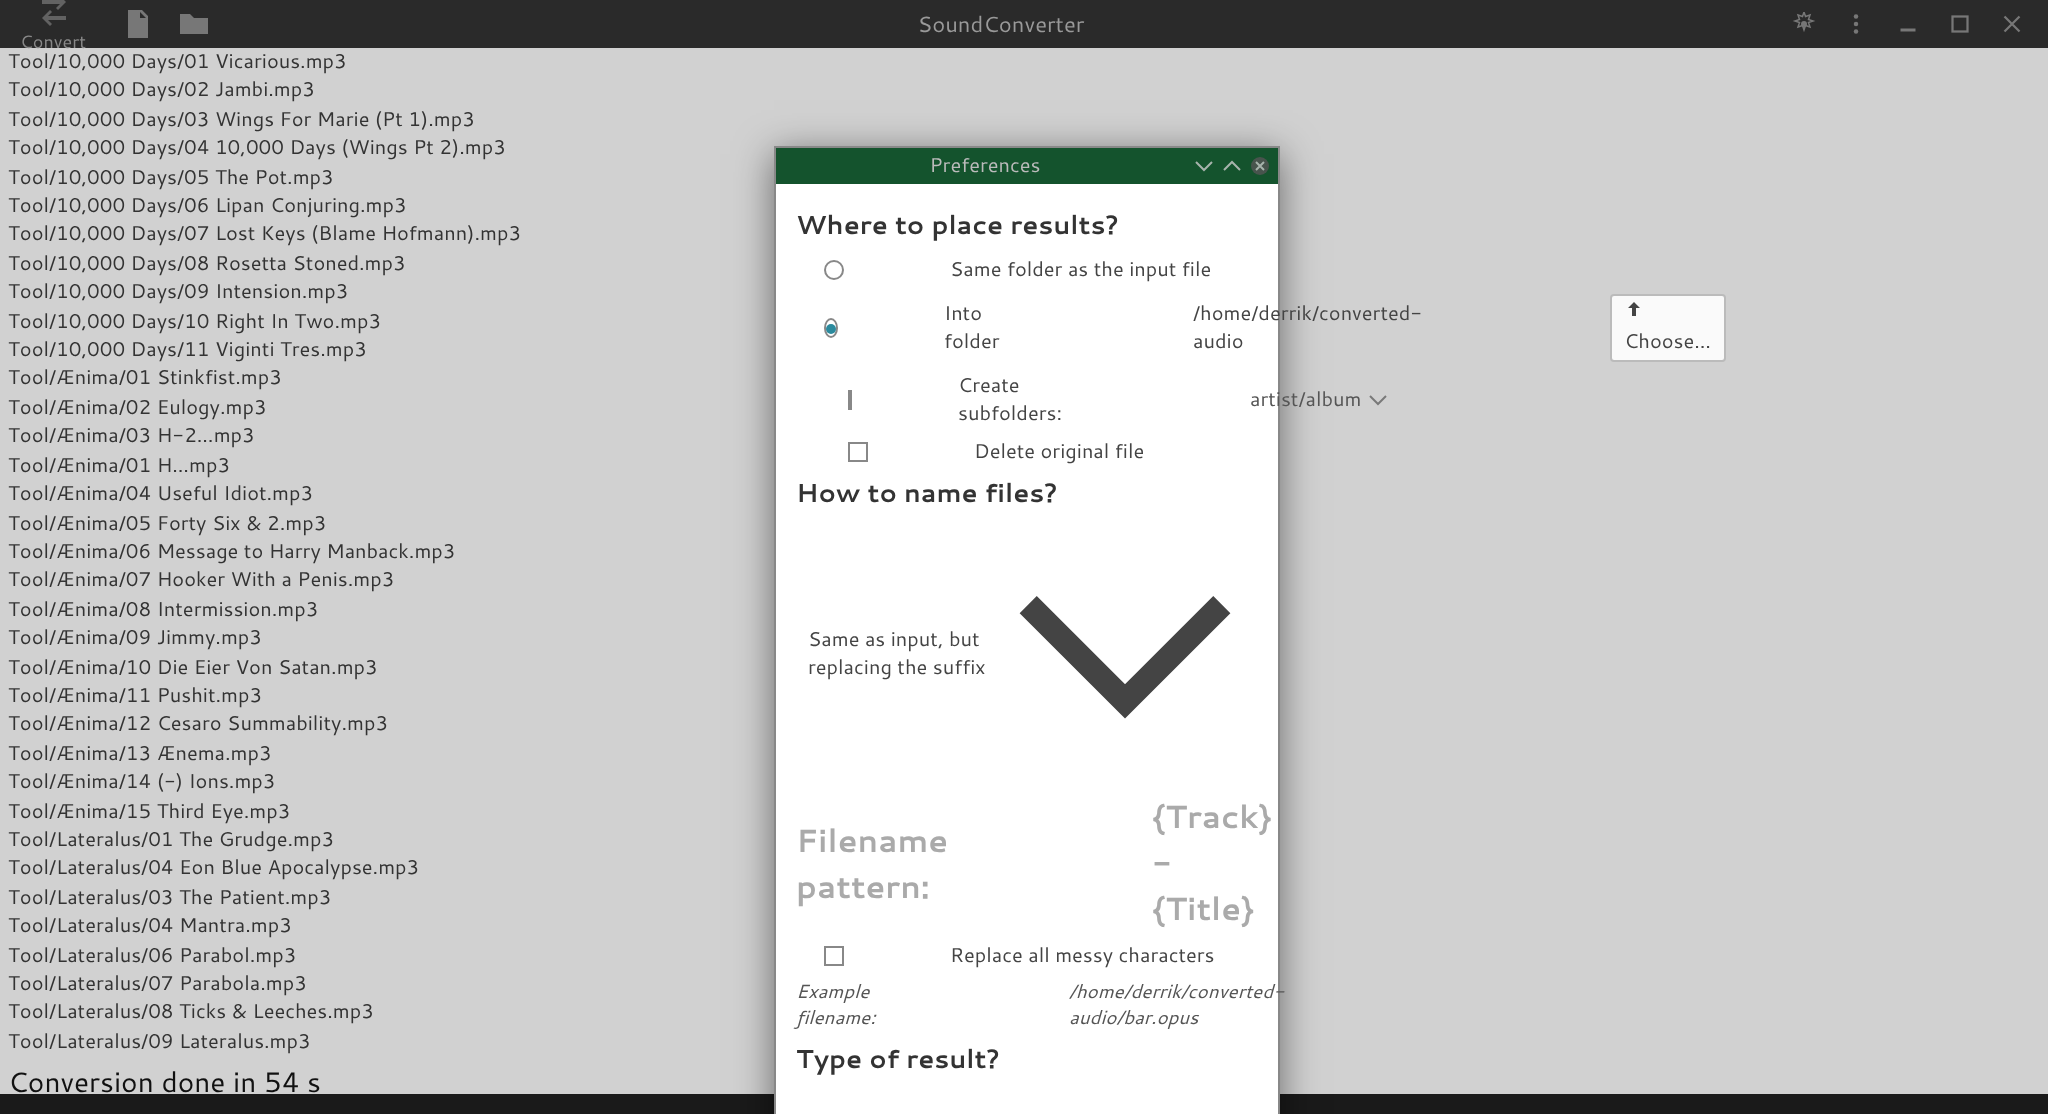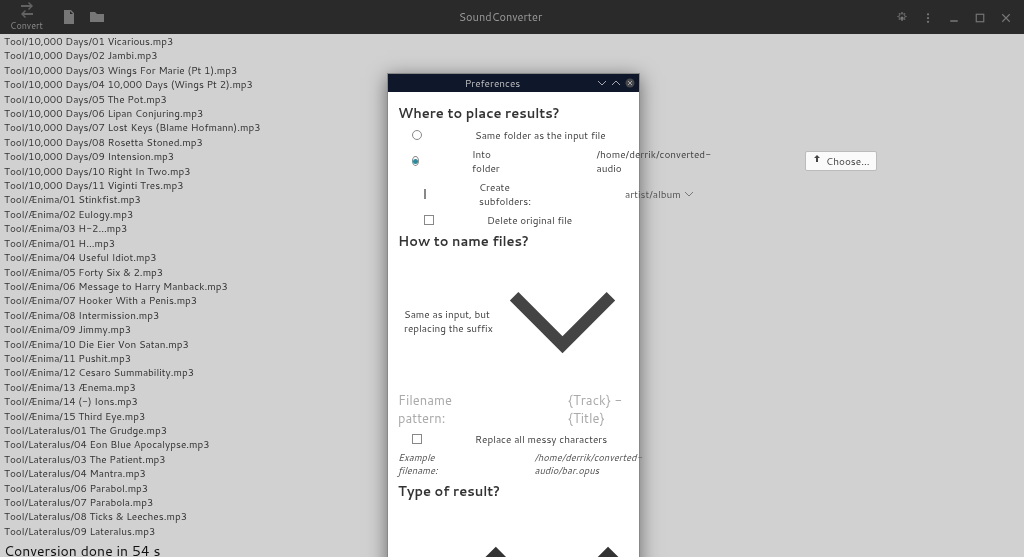--- a/index.html
+++ b/index.html
@@ -1,19 +1,19 @@
 <!DOCTYPE html>
 <html><head>
 <meta charset="utf-8">
 <style>
 * { box-sizing: border-box; margin: 0; padding: 0; font-family: "Cantarell", "Ubuntu", sans-serif; }
 html, body { width: 1024px; height: 557px; overflow: hidden; background: #1a1a1a; }
 
 .topbar {
-  height: 34px;
+  height: 24px;
   background: #2a2a2a;
   display: flex;
   align-items: center;
   padding: 0 4px;
   color: #aaa;
 }
 .topbar-left { display: flex; align-items: center; gap: 12px; }
 .topbar-btn { display: flex; flex-direction: column; align-items: center; font-size: 9px; color: #888; padding: 2px 6px; }
 .topbar-btn svg { width: 16px; height: 16px; margin-bottom: 1px; opacity: .6; }
 .topbar-icon { width:16px; height:16px; opacity:.6; display:flex; align-items:center; justify-content:center; }
@@ -48,21 +48,21 @@
   top: 73px;
   width: 253px;
   background: #fff;
   border: 1px solid #888;
   box-shadow: 0 4px 18px rgba(0,0,0,0.5);
   font-size: 10px;
   color: #333;
 }
 .dialog-titlebar {
   height: 18px;
-  background: #0f172a;
+  background: #14532d;
   color: #ccc;
   display: flex;
   align-items: center;
   padding: 0 4px;
 }
 .dialog-title-text { flex: 1; text-align: center; font-size: 10px; color:#bbb; }
 .dialog-titlebar svg { width: 10px; height: 10px; opacity: .8; }
 .dialog-wbtn { margin-left: 4px; display:flex; }
 .dialog-body {
   padding: 8px 10px 4px 10px;
@@ -75,30 +75,31 @@
 .radio { width: 10px; height: 10px; border: 1px solid #888; border-radius: 50%; margin-right: 6px; display:flex; align-items:center; justify-content:center; }
 .radio.checked::after { content:""; width:5px; height:5px; background:#2b8a9d; border-radius:50%; }
 .cb { width: 10px; height: 10px; border: 1px solid #888; margin-right: 6px; }
 .choose-btn {
   border: 1px solid #bbb;
   border-radius: 2px;
   padding: 2px 6px;
   font-size: 10px;
   display: flex; align-items: flex-start; gap: 4px;
   background: #fafafa;
+  flex-direction: column;
 }
 .choose-btn svg { width: 10px; height: 10px; }
 .dd { display:flex; align-items:center; color:#555; }
 .dd svg { width:10px; height:10px; margin-left:3px; opacity:.7; }
 .full-dd {
   display:flex; align-items:center; padding:4px 6px; margin: 2px 0 6px 0;
   font-size:10px; color:#444;
 }
 .full-dd .spacer { flex:1; }
-.muted { color:#aaa; font-size:13px; }
+.muted { color:#aaa; font-size:16px;font-weight:bold; }
 .ital { font-style: italic; font-size:9.5px; color:#555; }
 .kv-row { display:flex; align-items:center; margin:5px 0; font-size:10px; }
 .kv-row .klabel { width: 56px; color:#444; }
 .kv-row .spacer { flex:1; }
 
 svg { fill: currentColor; }
 </style>
 </head>
 <body>
 

